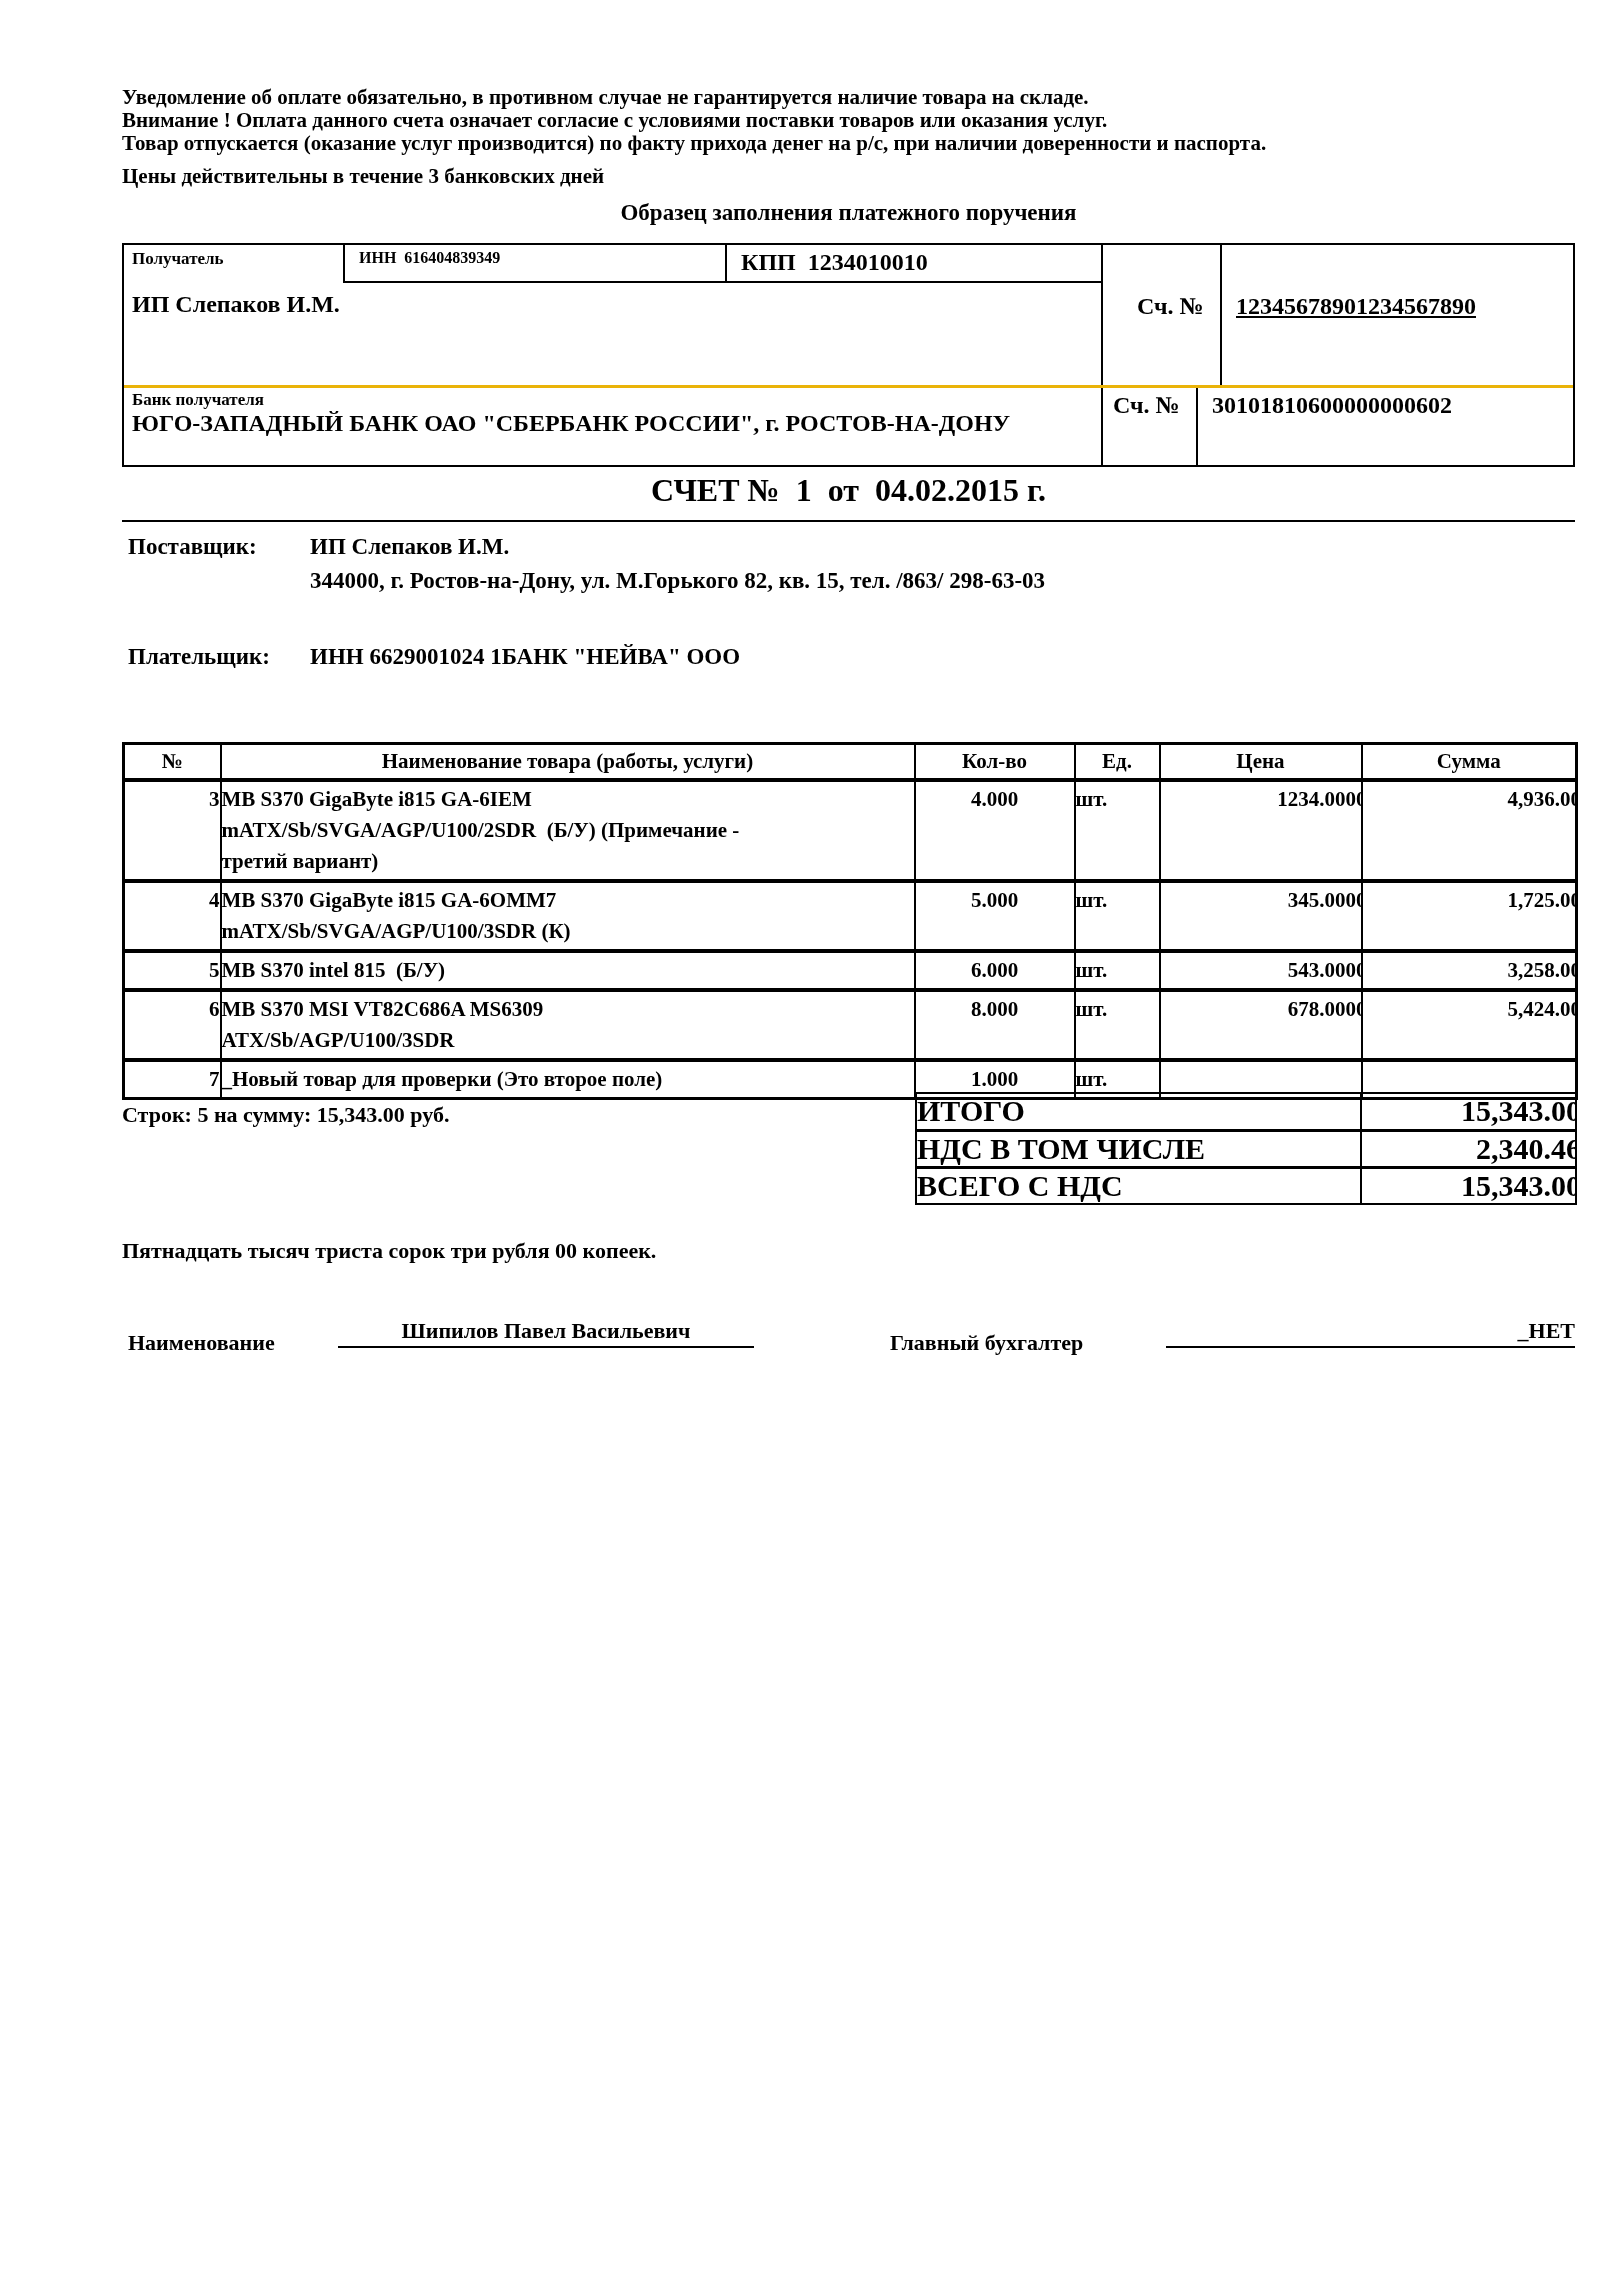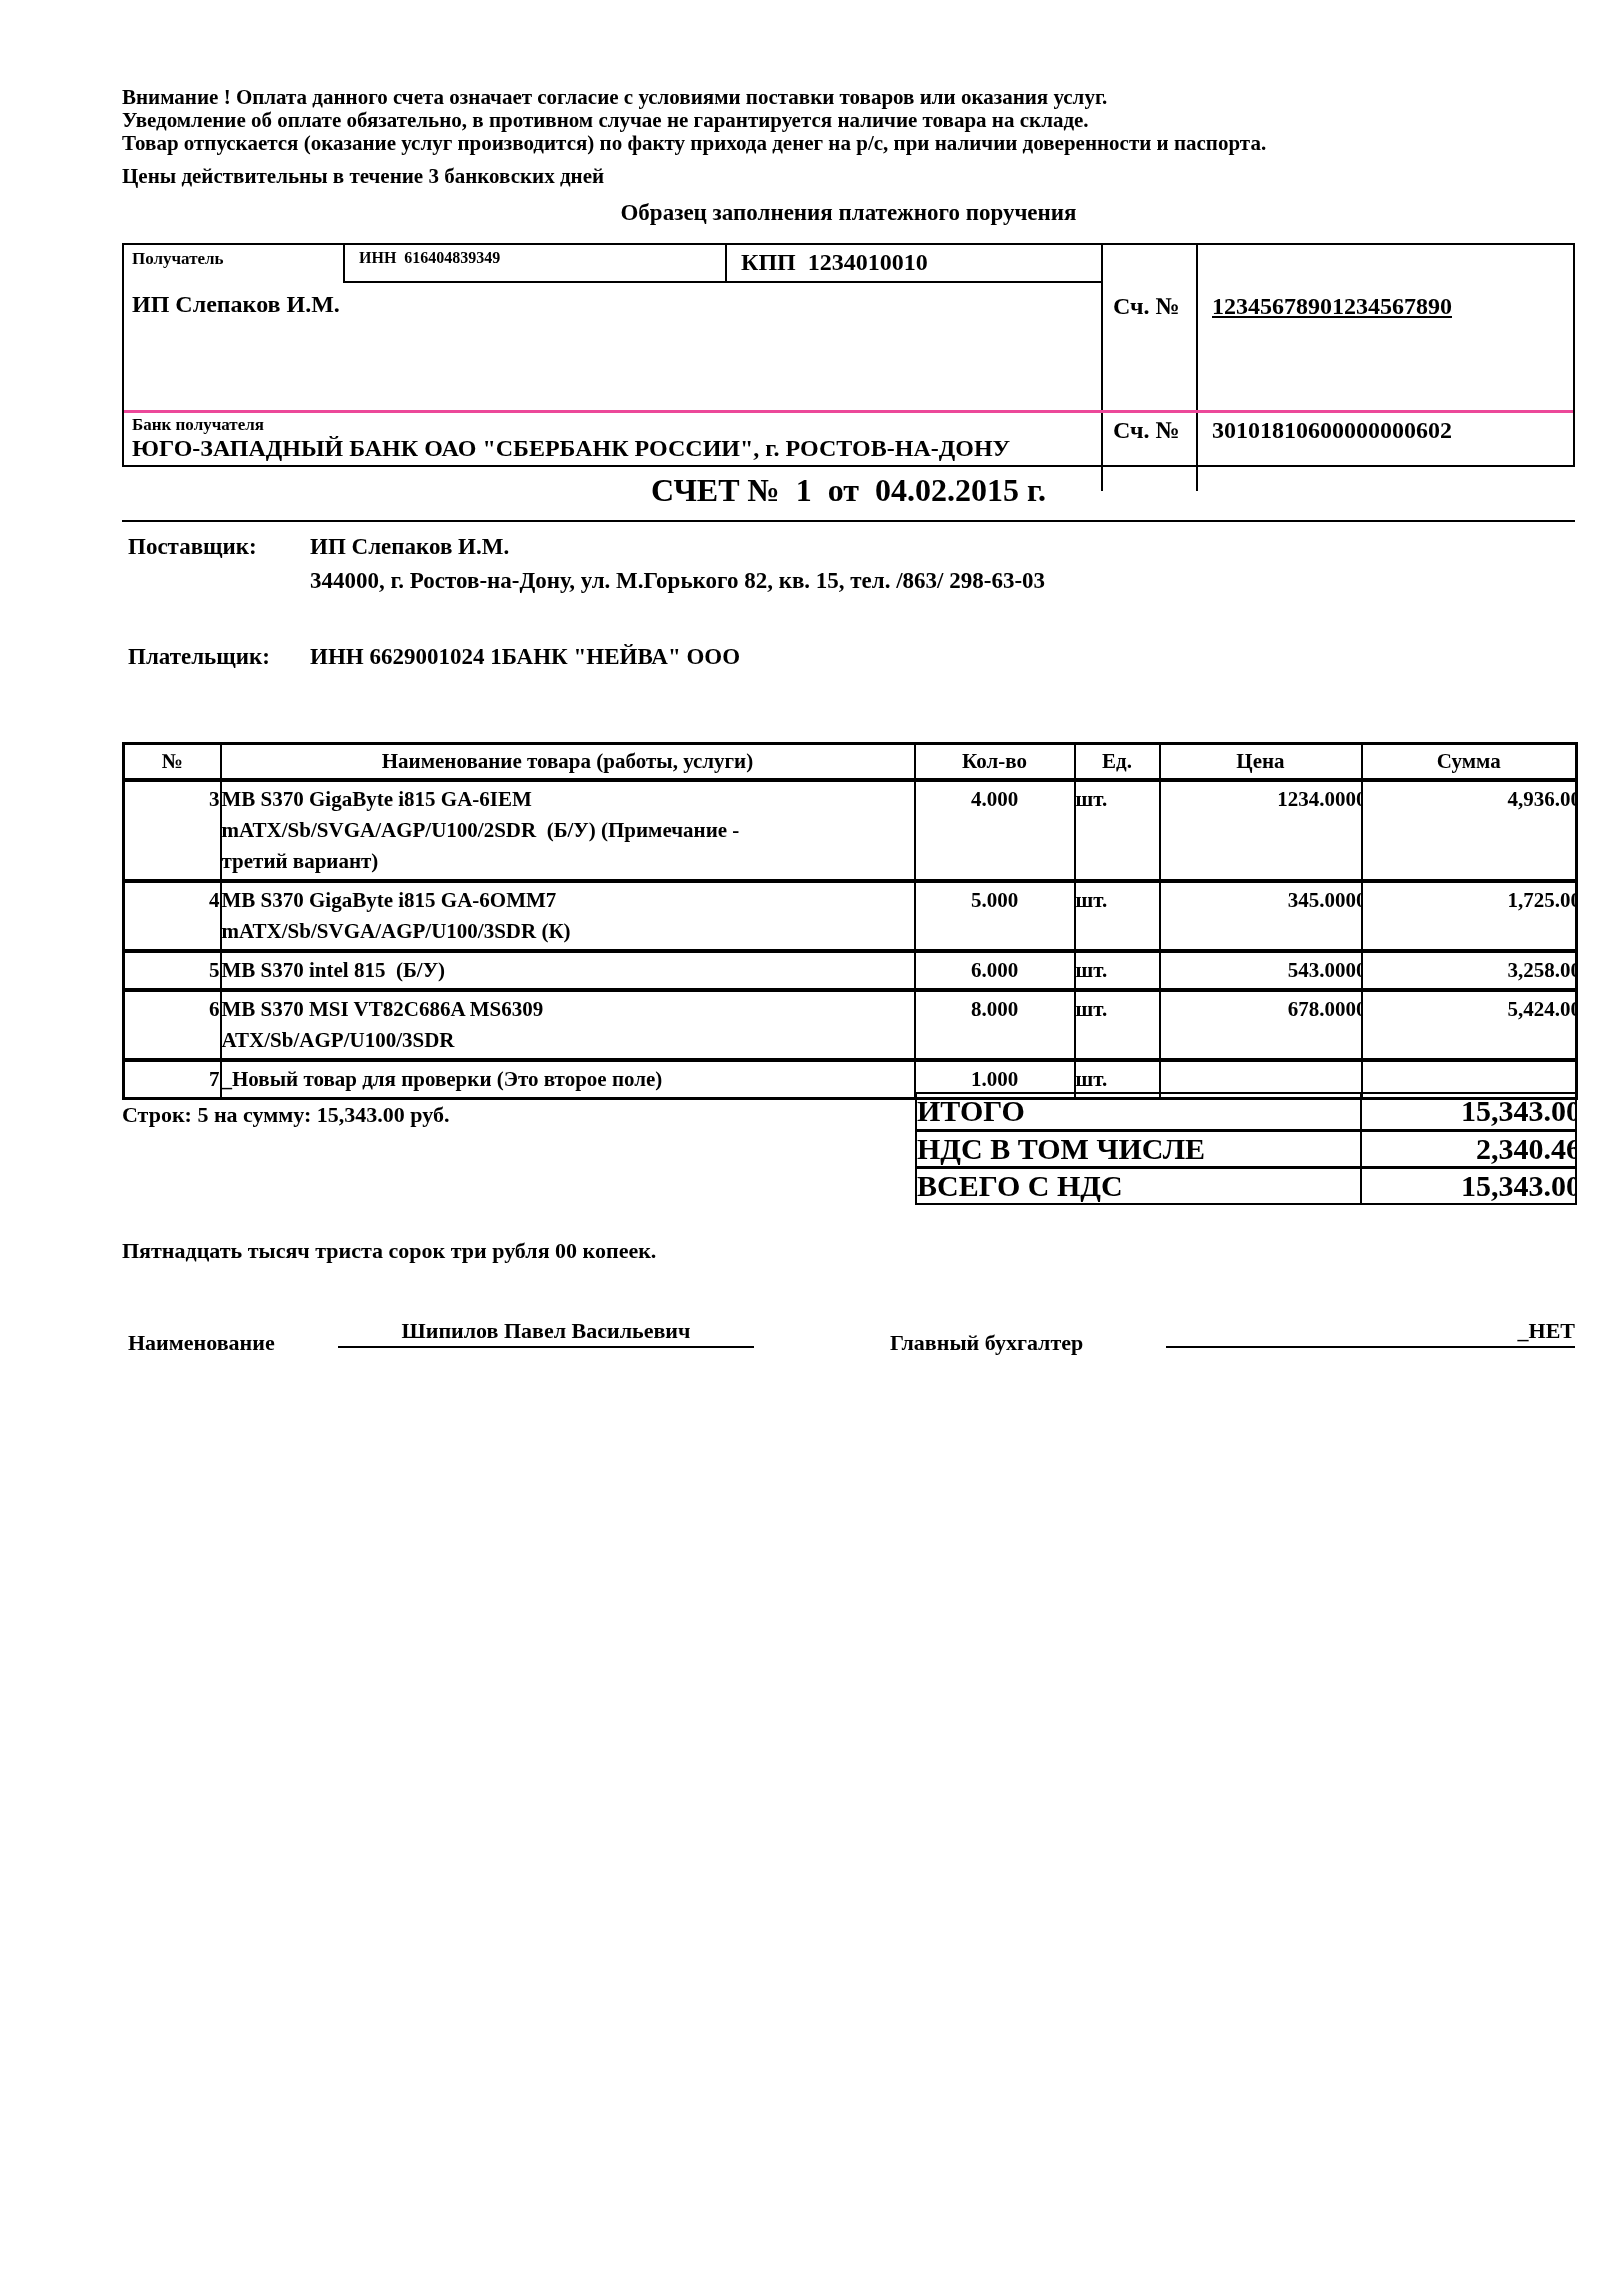--- a/index.html
+++ b/index.html
@@ -18,21 +18,21 @@
   .abs { position: absolute; }
 
   
   .warnings { left: 122px; top: 86px; width: 1300px; font-size: 21px; line-height: 23px; }
   .validity { left: 122px; top: 164px; font-size: 21px; }
 
   .sample-title { left: 122px; top: 200px; width: 1453px; text-align: center; font-size: 23px; }
 
   
   .req-table { left: 122px; top: 243px; width: 1453px; height: 224px; border: 2px solid #000; }
-  .req-row1 { display: flex; height: 168px; border-bottom: 3px solid #ec4899; }
+  .req-row1 { display: flex; height: 143px; border-bottom: 3px solid #eab308; gap: 24px; }
   .req-left { width: 979px; border-right: 2px solid #000; }
   .req-head { display: flex; height: 38px; }
   .cell-receiver-label { width: 219px; padding: 4px 8px 0; font-size: 17px; }
   .cell-inn  { width: 382px; border-left: 2px solid #000; border-bottom: 2px solid #000; padding: 4px 0 0 14px; font-size: 16px; white-space: pre; }
   .cell-kpp  { flex: 1; border-left: 2px solid #000; border-bottom: 2px solid #000; padding: 4px 0 0 14px; font-size: 24px; white-space: pre; }
   .receiver-name { padding: 8px 8px 0; font-size: 24px; }
   .req-right { flex: 1; display: flex; }
   .req-acc-label { width: 95px; border-right: 2px solid #000; padding: 48px 0 0 10px; font-size: 24px; }
   .req-acc-value { flex: 1; padding: 48px 0 0 14px; font-size: 24px; text-decoration: underline; }
   .req-row2 { display: flex; height: 78px; }
@@ -79,22 +79,22 @@
   .sig-line { top: 1312px; height: 36px; border-bottom: 2px solid #000; font-size: 22px; padding-top: 6px; }
   .sig-line.director { left: 338px; width: 416px; text-align: center; }
   .sig-line.accountant { left: 1166px; width: 409px; text-align: right; }
 </style>
 </head>
 <body>
 
 <div class="page">
 
   <div class="abs warnings">
+    <div>Уведомление об оплате обязательно, в противном случае не гарантируется наличие товара на складе.</div>
     <div>Внимание ! Оплата данного счета означает согласие с условиями поставки товаров или оказания услуг.</div>
-    <div>Уведомление об оплате обязательно, в противном случае не гарантируется наличие товара на складе.</div>
     <div>Товар отпускается (оказание услуг производится) по факту прихода денег на р/с, при наличии доверенности и паспорта.</div>
   </div>
   <div class="abs validity">Цены действительны в течение 3 банковских дней</div>
 
   <div class="abs sample-title">Образец заполнения платежного поручения</div>
 
   <div class="abs req-table">
     <div class="req-row1">
       <div class="req-left">
         <div class="req-head">

